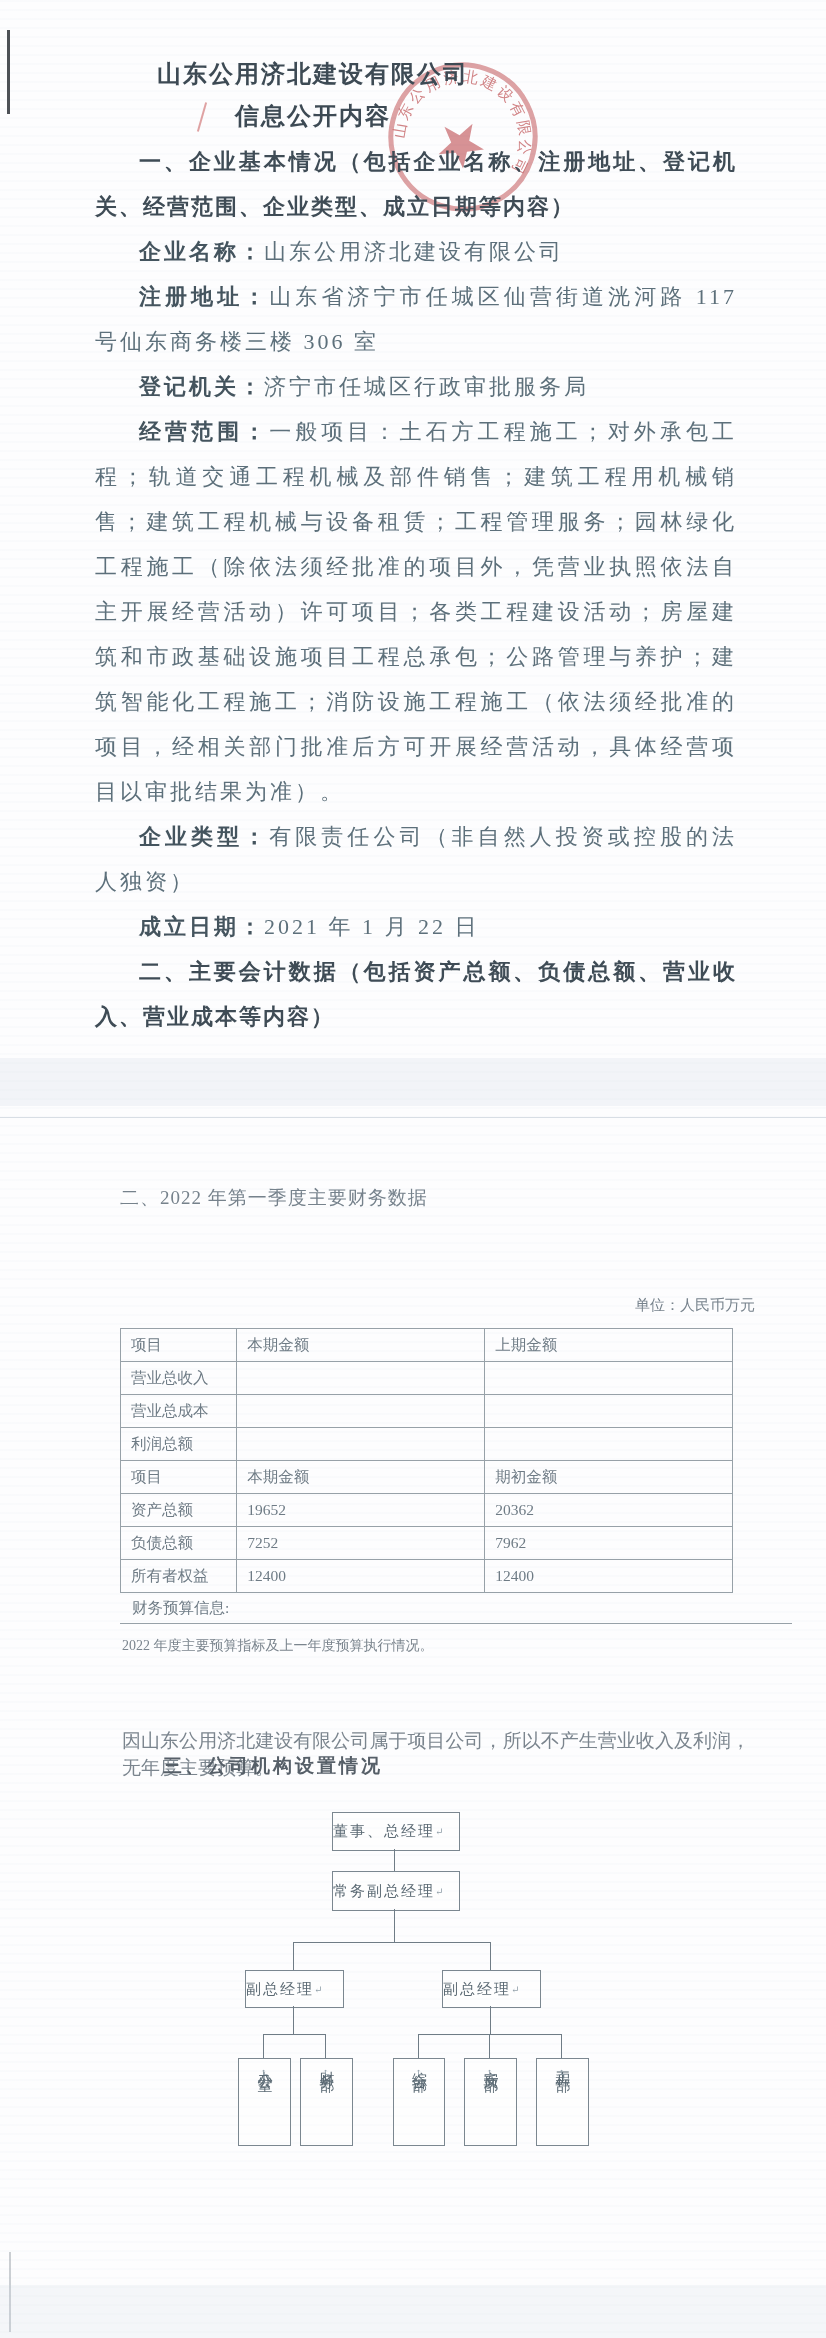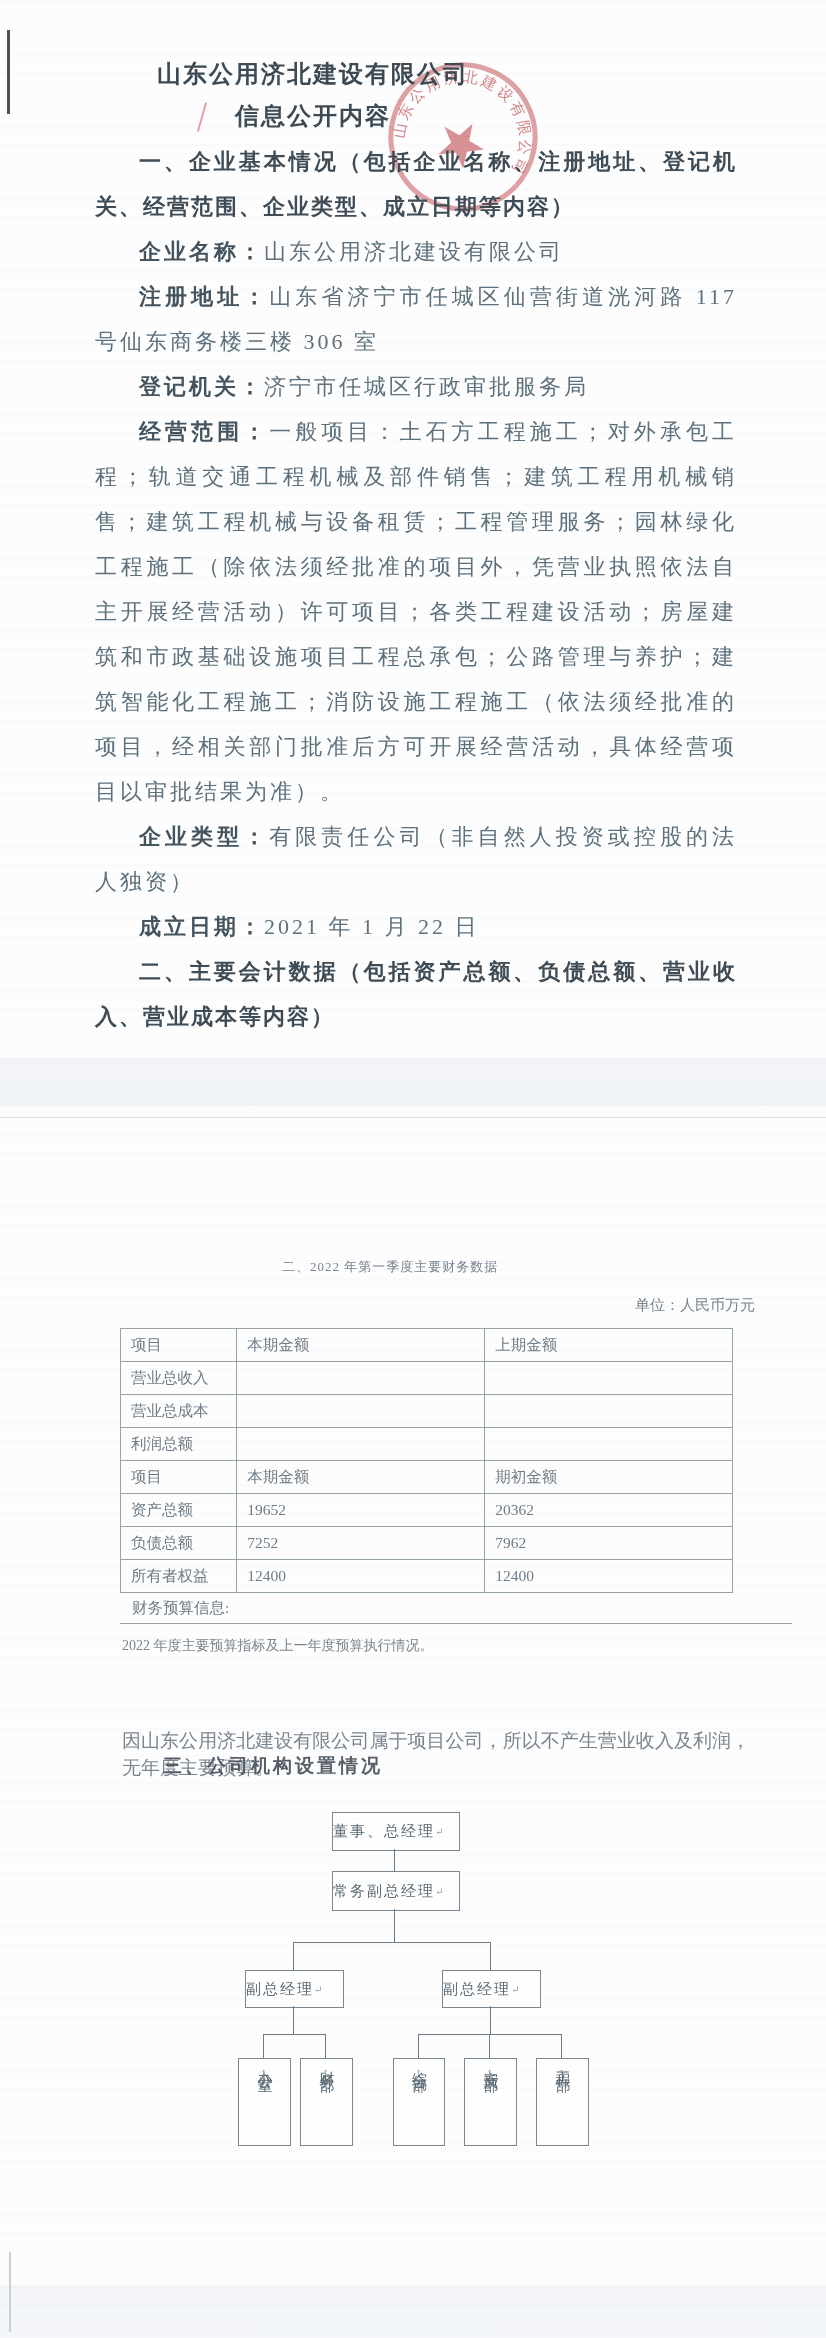--- a/index.html
+++ b/index.html
@@ -25,22 +25,22 @@
     letter-spacing:3px;text-align:justify;color:#5d707b;}
   .p1-body p{margin:0;text-indent:2em;}
   .sec-head{font-family:"Liberation Sans","DejaVu Sans",sans-serif;font-weight:700;color:#3f4c56;letter-spacing:2px;}
   .fld{font-weight:700;color:#44545e;}
 
   
   .stamp{position:absolute;left:383px;top:57px;width:160px;height:160px;
     transform:rotate(18deg);opacity:.92;mix-blend-mode:multiply;}
 
   
-  .p2-table-title{position:absolute;left:120px;top:1258px;width:540px;text-align:center;
-    font-size:13px;color:#76828c;letter-spacing:1px;}
+  .p2-table-title{position:absolute;left:120px;top:1185px;width:540px;
+    font-size:19px;color:#76828c;letter-spacing:1px;}
   .p2-unit{position:absolute;left:120px;top:1296px;width:635px;text-align:right;
     font-size:15px;color:#76828c;}
   table.fin{position:absolute;left:120px;top:1328px;width:613px;border-collapse:collapse;
     font-size:15.5px;color:#6e7b85;}
   table.fin td{border:1px solid #97a1a8;height:32px;padding:0 0 0 10px;font-weight:400;margin-left:28px;}
   .tbl-footer{position:absolute;left:120px;top:1593px;width:660px;height:30px;
     border-bottom:1px solid #97a1a8;font-size:15.5px;color:#6e7b85;padding-left:12px;
     display:flex;align-items:center;}
   .p2-note1{position:absolute;left:122px;top:1632px;width:630px;font-size:14px;color:#7b858e;line-height:27px;}
   .p2-note2{position:absolute;left:122px;top:1727px;width:628px;font-size:19px;color:#7b858e;line-height:27px;text-align:justify;}

